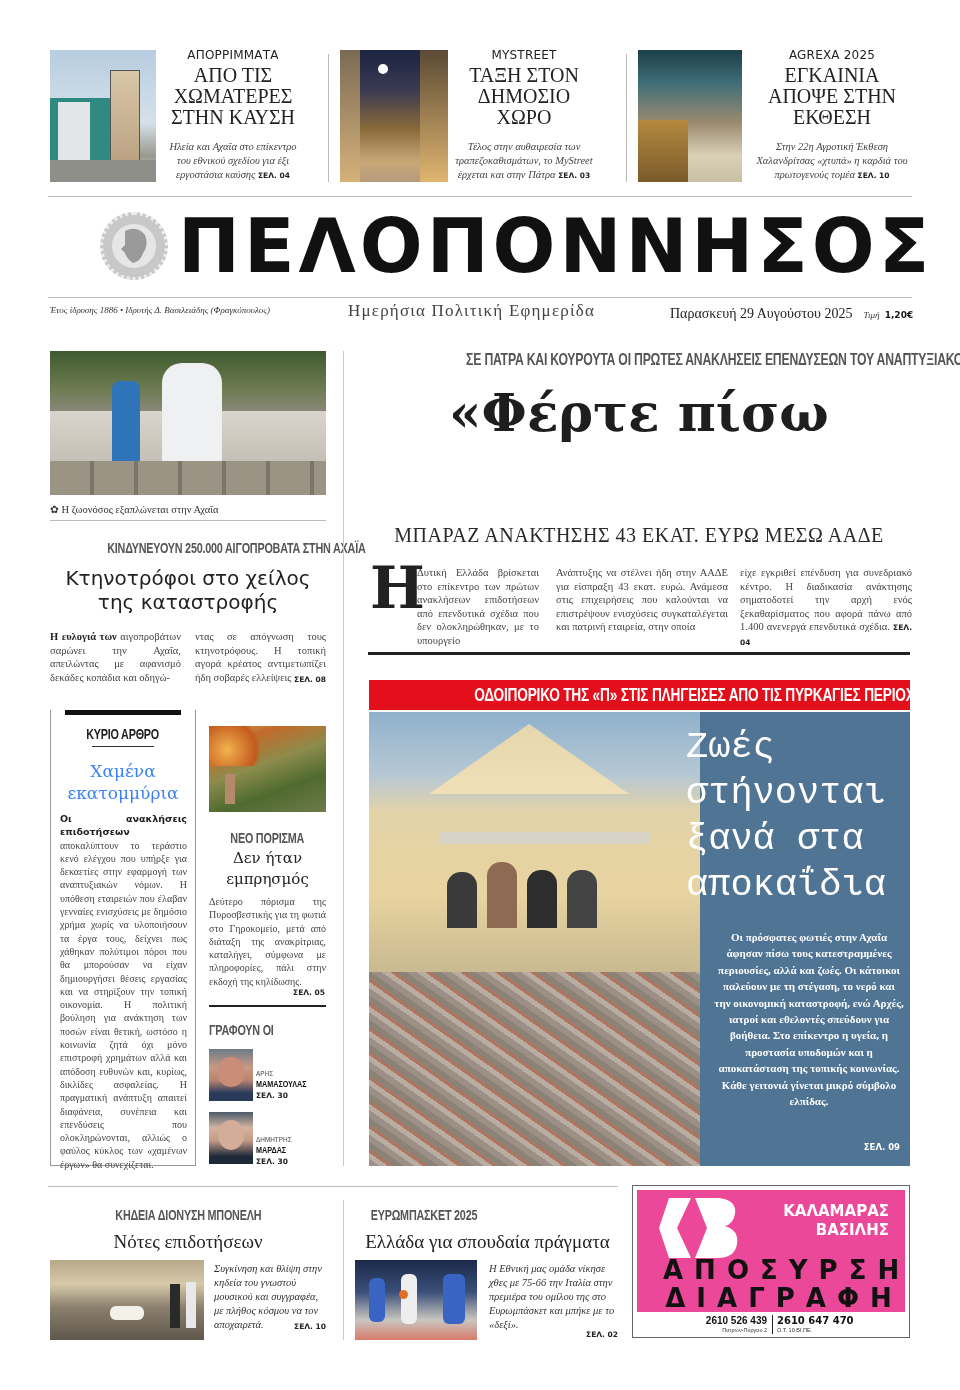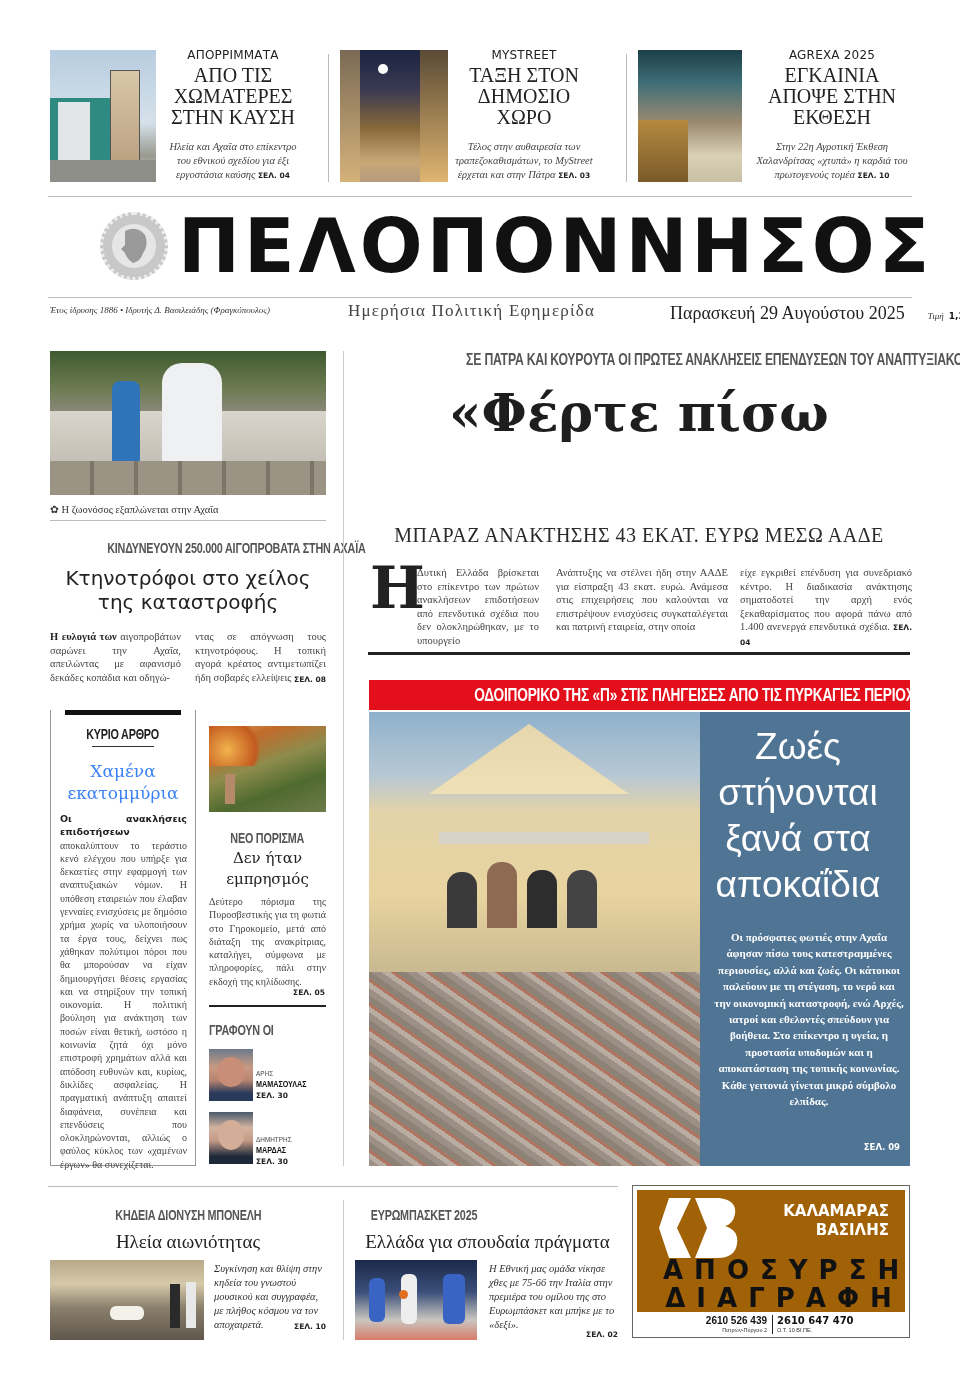--- a/index.html
+++ b/index.html
@@ -60,22 +60,22 @@
   <svg width="62" height="62" viewBox="0 0 62 62" style="position:absolute;left:0;top:0">
     <circle cx="31" cy="31" r="22" fill="#e6e6e6"></circle>
     <path d="M22 16 Q34 10 42 20 Q46 30 40 38 Q38 46 30 48 Q24 44 22 38 L18 34 L22 30 Z" fill="#9a9a9a"></path>
   </svg>
 </div>
 <div class="abs" style="left:178px;top:203px;width:690px;height:86px;font-family:'DejaVu Sans',sans-serif;font-weight:bold;font-size:74px;line-height:86px;letter-spacing:4px;color:#111;white-space:nowrap">ΠΕΛΟΠΟΝΝΗΣΟΣ</div>
 <div class="abs rule" style="left:48px;top:297px;width:864px;height:1px"></div>
 <div class="abs" style="left:50px;top:305px;font-family:'Liberation Serif',serif;font-style:italic;font-size:9px;color:#333;white-space:nowrap">Έτος ίδρυσης 1886 • Ιδρυτής Δ. Βασιλειάδης (Φραγκόπουλος)</div>
 <div class="abs" style="left:348px;top:301px;font-family:'Liberation Serif',serif;font-size:17px;color:#444;letter-spacing:1.2px;white-space:nowrap">Ημερήσια Πολιτική Εφημερίδα</div>
 <div class="abs" style="left:670px;top:303px;width:242px;text-align:right;white-space:nowrap">
-  <span style="font-family:'Liberation Serif',serif;font-size:18px;color:#222">Παρασκευή 29 Αυγούστου 2025</span>
-  <span style="font-family:'Liberation Serif',serif;font-style:italic;font-size:9px;color:#333;margin-left:18px">Τιμή</span>
+  <span style="font-family:'Liberation Serif',serif;font-size:14px;color:#222">Παρασκευή 29 Αυγούστου 2025</span>
+  <span style="font-family:'Liberation Serif',serif;font-style:italic;font-size:9px;color:#333;margin-left:6px">Τιμή</span>
   <span style="font-family:'DejaVu Sans',sans-serif;font-weight:bold;font-size:9px">1,20€</span>
 </div>
 
 <div class="abs img" style="left:50px;top:351px;width:276px;height:144px;background:linear-gradient(180deg,#3f5a2f 0%,#6b7a4f 25%,#8e8b80 45%,#c9c4b8 65%,#a6a096 100%)">
   <div class="abs" style="left:0;top:60px;width:276px;height:84px;background:linear-gradient(180deg,#d9d5cc,#b8b2a6)"></div>
   <div class="abs" style="left:62px;top:30px;width:28px;height:80px;background:#2f74b8;border-radius:8px 8px 0 0"></div>
   <div class="abs" style="left:112px;top:12px;width:60px;height:100px;background:#eef0f2;border-radius:20px 20px 4px 4px"></div>
   <div class="abs" style="left:0;top:110px;width:276px;height:34px;background:repeating-linear-gradient(90deg,#9b9384 0 40px,#7d7668 40px 44px)"></div>
 </div>
 <div class="abs" style="left:50px;top:503px;font-family:'Liberation Serif',serif;font-size:10.5px;color:#333;white-space:nowrap">
@@ -116,21 +116,21 @@
 <div class="abs img" style="left:369px;top:712px;width:541px;height:454px;background:linear-gradient(180deg,#8fb1cc 0%,#b7c8d4 14%,#e3d3a8 22%,#e8d4a0 40%,#c8b890 58%,#9e9488 70%,#8a7e74 85%,#a1786a 100%)">
   <div class="abs" style="left:60px;top:12px;width:200px;height:70px;background:linear-gradient(180deg,#e6d6ae,#efe0b8);clip-path:polygon(50% 0,100% 100%,0 100%)"></div>
   <div class="abs" style="left:70px;top:120px;width:210px;height:12px;background:#d7d3c6"></div>
   <div class="abs" style="left:78px;top:160px;width:30px;height:56px;background:#3a3a3a;border-radius:14px 14px 0 0"></div>
   <div class="abs" style="left:118px;top:150px;width:30px;height:66px;background:#8e6a52;border-radius:14px 14px 0 0"></div>
   <div class="abs" style="left:158px;top:158px;width:30px;height:58px;background:#2d2d2d;border-radius:14px 14px 0 0"></div>
   <div class="abs" style="left:198px;top:158px;width:30px;height:58px;background:#444;border-radius:14px 14px 0 0"></div>
   <div class="abs" style="left:0;top:260px;width:541px;height:194px;background:repeating-linear-gradient(35deg,#9c8f85 0 6px,#b9aca0 6px 11px,#b07560 11px 14px,#8d8276 14px 20px)"></div>
 </div>
 <div class="abs" style="left:700px;top:712px;width:210px;height:454px;background:#4f7494"></div>
-<div class="abs" style="left:686px;top:724px;width:224px;text-align:center;font-family:Liberation Sans, sans-serif;font-size:37px;line-height:46px;color:#fff">
+<div class="abs" style="left:686px;top:724px;width:224px;font-family:Liberation Mono, monospace;font-size:37px;line-height:46px;color:#fff">
   <div>Ζωές</div>
   <div>στήνονται</div>
   <div>ξανά στα</div>
   <div>αποκαΐδια</div>
 </div>
 <div class="abs" style="left:714px;top:929px;width:190px;text-align:center;font-family:'Liberation Serif',serif;font-weight:bold;font-size:11px;line-height:16.4px;color:#fff">Οι πρόσφατες φωτιές στην Αχαΐα άφησαν πίσω τους κατεστραμμένες περιουσίες, αλλά και ζωές. Οι κάτοικοι παλεύουν με τη στέγαση, το νερό και την οικονομική καταστροφή, ενώ Αρχές, ιατροί και εθελοντές σπεύδουν για βοήθεια. Στο επίκεντρο η υγεία, η προστασία υποδομών και η αποκατάσταση της τοπικής κοινωνίας. Κάθε γειτονιά γίνεται μικρό σύμβολο ελπίδας.</div>
 <div class="abs" style="left:840px;top:1142px;width:60px;text-align:right;font-family:'DejaVu Sans',sans-serif;font-weight:bold;font-size:8.5px;color:#fff">ΣΕΛ. 09</div>
 
 <div class="abs" style="left:50px;top:710px;width:146px;height:456px;border:1px solid #999;border-top:none">
   <div class="abs" style="left:14px;top:0;width:116px;height:5px;background:#111"></div>
@@ -174,21 +174,21 @@
   <div style="font-family:'Liberation Sans',sans-serif;font-size:8px;color:#444;transform:scaleX(0.8);transform-origin:left">ΔΗΜΗΤΡΗΣ</div>
   <div style="font-family:'Liberation Sans',sans-serif;font-weight:bold;font-size:9px;color:#111;transform:scaleX(0.8);transform-origin:left">ΜΑΡΔΑΣ</div>
   <div class="sel">ΣΕΛ. 30</div>
 </div>
 
 <div class="abs rule" style="left:48px;top:1186px;width:570px;height:1px"></div>
 
 <div class="abs" style="left:50px;top:1205px;width:276px;text-align:center">
   <div class="cond" style="display:inline-block;font-size:15px;color:#555">ΚΗΔΕΙΑ ΔΙΟΝΥΣΗ ΜΠΟΝΕΛΗ</div>
 </div>
-<div class="abs" style="left:50px;top:1231px;width:276px;text-align:center;font-family:'Liberation Serif',serif;font-size:19px;color:#222">Ηλεία αιωνιότητας</div>
+<div class="abs" style="left:50px;top:1231px;width:276px;text-align:center;font-family:'Liberation Serif',serif;font-size:19px;color:#222">Νότες επιδοτήσεων</div>
 <div class="abs img" style="left:50px;top:1260px;width:154px;height:80px;background:linear-gradient(180deg,#b7a98a 0%,#d6c9a9 30%,#8a7f6c 60%,#5f574c 100%)">
   <div class="abs" style="left:60px;top:46px;width:34px;height:14px;background:#f2f2ea;border-radius:6px"></div>
   <div class="abs" style="left:120px;top:24px;width:10px;height:44px;background:#2a2a2a"></div>
   <div class="abs" style="left:136px;top:22px;width:10px;height:46px;background:#e8e8e8"></div>
 </div>
 <div class="abs" style="left:214px;top:1262px;width:112px;font-family:'Liberation Serif',serif;font-style:italic;font-size:10.5px;line-height:14px;color:#333">
   <span>Συγκίνηση και θλίψη στην κηδεία του γνωστού μουσικού και συγγραφέα, με πλήθος κόσμου να τον αποχαιρετά.</span> <span class="sel" style="font-style:normal;float:right;margin-top:2px">ΣΕΛ. 10</span>
 </div>
 
 <div class="abs rule" style="left:343px;top:1200px;width:1px;height:140px;background:#ccc"></div>
@@ -200,21 +200,21 @@
 <div class="abs img" style="left:355px;top:1260px;width:122px;height:80px;background:linear-gradient(180deg,#1c2a4a 0%,#3b4f7a 40%,#c9c6c0 75%,#d87a6a 100%)">
   <div class="abs" style="left:14px;top:18px;width:16px;height:44px;background:#3a64c4;border-radius:6px"></div>
   <div class="abs" style="left:46px;top:14px;width:16px;height:50px;background:#eeeeee;border-radius:6px"></div>
   <div class="abs" style="left:88px;top:14px;width:22px;height:50px;background:#3a64c4;border-radius:6px"></div>
   <div class="abs" style="left:44px;top:30px;width:9px;height:9px;border-radius:50%;background:#e07020"></div>
 </div>
 <div class="abs" style="left:489px;top:1262px;width:126px;font-family:'Liberation Serif',serif;font-style:italic;font-size:10.5px;line-height:14px;color:#333">Η Εθνική μας ομάδα νίκησε χθες με 75-66 την Ιταλία στην πρεμιέρα του ομίλου της στο Ευρωμπάσκετ και μπήκε με το «δεξί».</div>
 <div class="abs sel" style="left:570px;top:1330px;width:48px;text-align:right">ΣΕΛ. 02</div>
 
 <div class="abs" style="left:632px;top:1185px;width:278px;height:153px;border:1px solid #666;background:#fff">
-  <div class="abs" style="left:4px;top:4px;width:268px;height:122px;background:#a16207">
+  <div class="abs" style="left:4px;top:4px;width:268px;height:122px;background:#ec4899">
     <svg class="abs" width="80" height="60" viewBox="0 0 80 60" style="left:22px;top:8px">
       <polygon points="10,0 32,0 18,30 32,60 10,60 0,30" fill="#fff"></polygon>
       <path d="M36 0 L60 0 Q78 2 76 16 Q74 26 66 28 Q80 32 78 46 Q76 60 58 60 L36 60 L48 30 Z" fill="#fff"></path>
     </svg>
     <div class="abs" style="right:16px;top:12px;text-align:right;font-family:'DejaVu Sans',sans-serif;font-weight:bold;font-size:15px;line-height:19px;color:#fff">
       <div>ΚΑΛΑΜΑΡΑΣ</div>
       <div>ΒΑΣΙΛΗΣ</div>
     </div>
     <div class="abs" style="left:0;top:66px;width:268px;text-align:center;font-family:'DejaVu Sans',sans-serif;font-weight:bold;font-size:26px;line-height:28px;color:#111;letter-spacing:11px;padding-left:26px">
       <div>ΑΠΟΣΥΡΣΗ</div>

